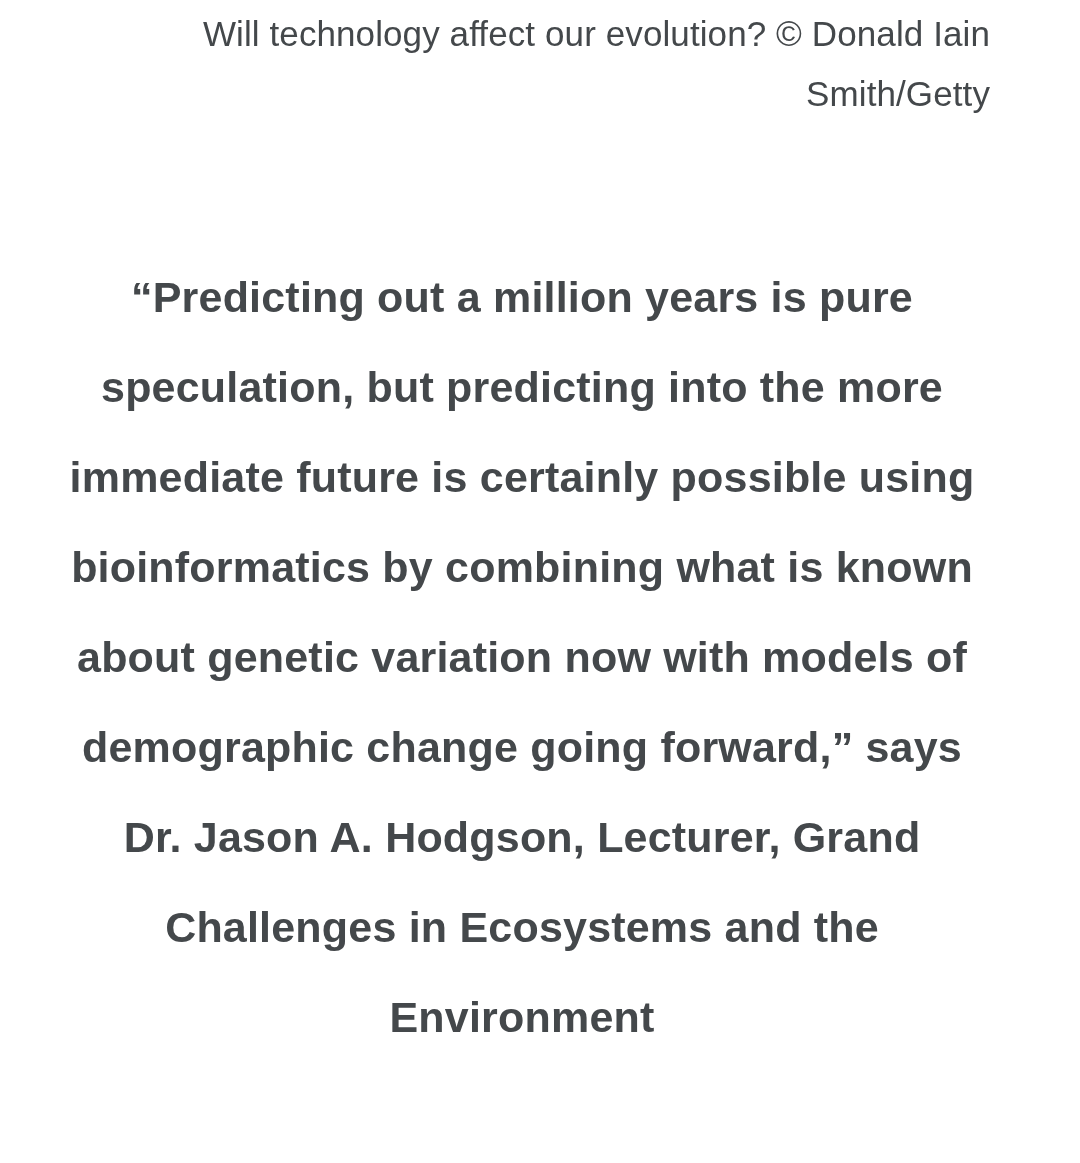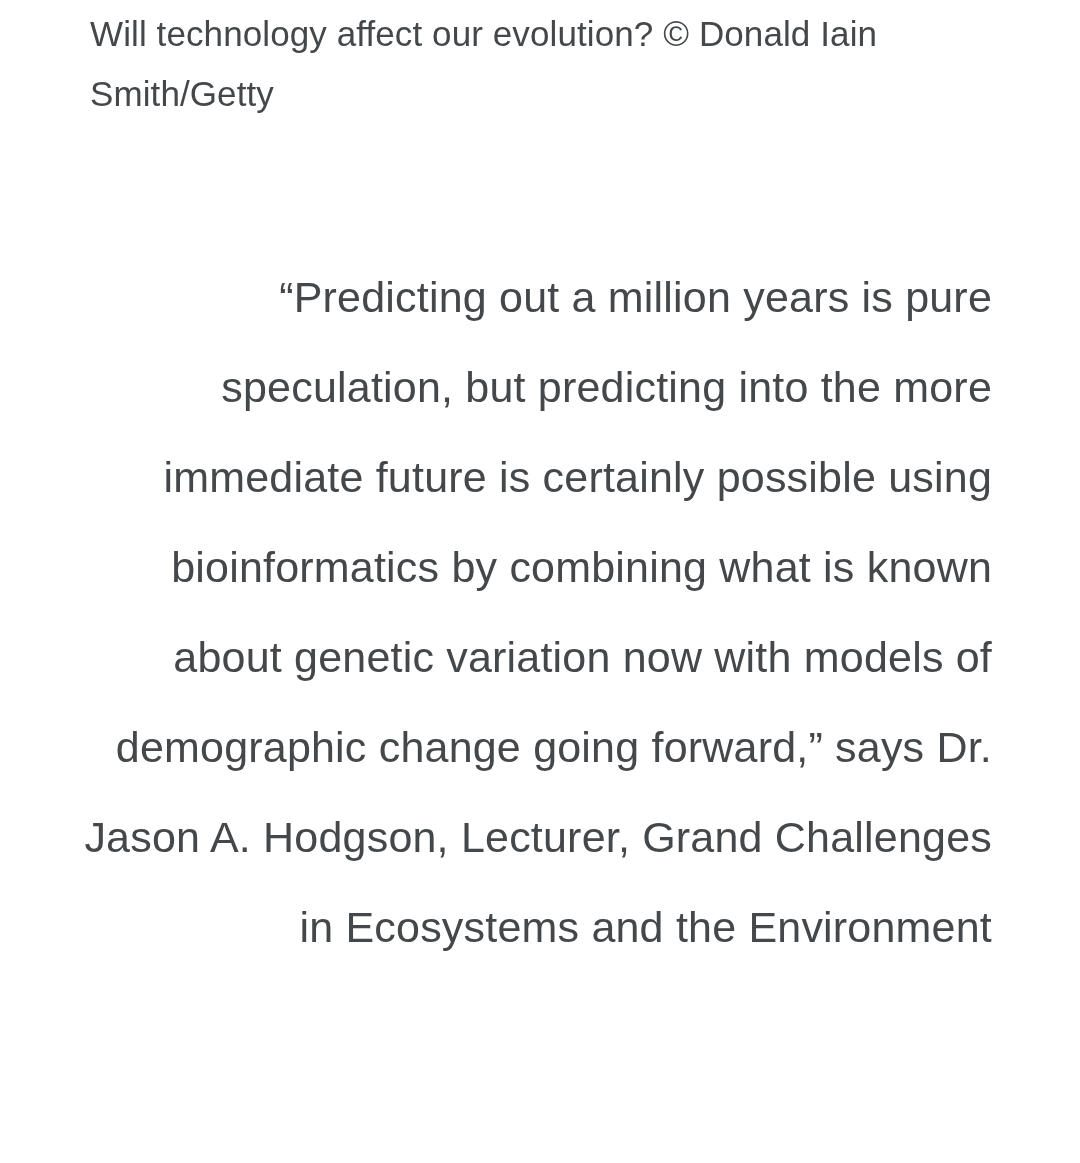--- a/index.html
+++ b/index.html
@@ -19,38 +19,38 @@
     width: 1080px;
     height: 1163px;
     box-sizing: border-box;
     overflow: hidden;
   }
   .caption {
     position: absolute;
     top: 4px;
     left: 90px;
     width: 900px;
-    text-align: left;
+    text-align: right;
     font-size: 35px;
     line-height: 60px;
     font-weight: 400;
     color: #44484b;
     letter-spacing: 0.1px;
   }
   .quote-block {
     position: absolute;
     top: 252px;
     left: 52px;
     width: 940px;
     font-size: 43px;
     line-height: 90px;
-    font-weight: 400;
+    font-weight: 700;
     color: #44484b;
     letter-spacing: 0.2px;
-    text-align: right;
+    text-align: center;
   }
 </style>
 </head>
 <body>
 
 <div class="page">
 
   <div class="caption">Will technology affect our evolution? © Donald Iain Smith/Getty</div>
 
   <div class="quote-block">“Predicting out a million years is pure speculation, but predicting into the more immediate future is certainly possible using bioinformatics by combining what is known about genetic variation now with models of demographic change going forward,” says Dr. Jason A. Hodgson, Lecturer, Grand Challenges in Ecosystems and the Environment</div>

